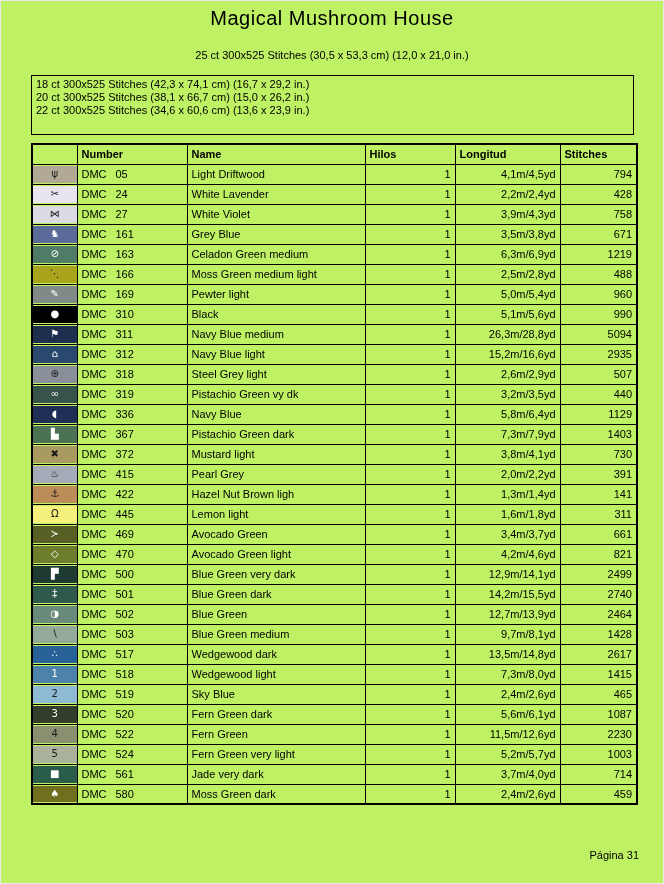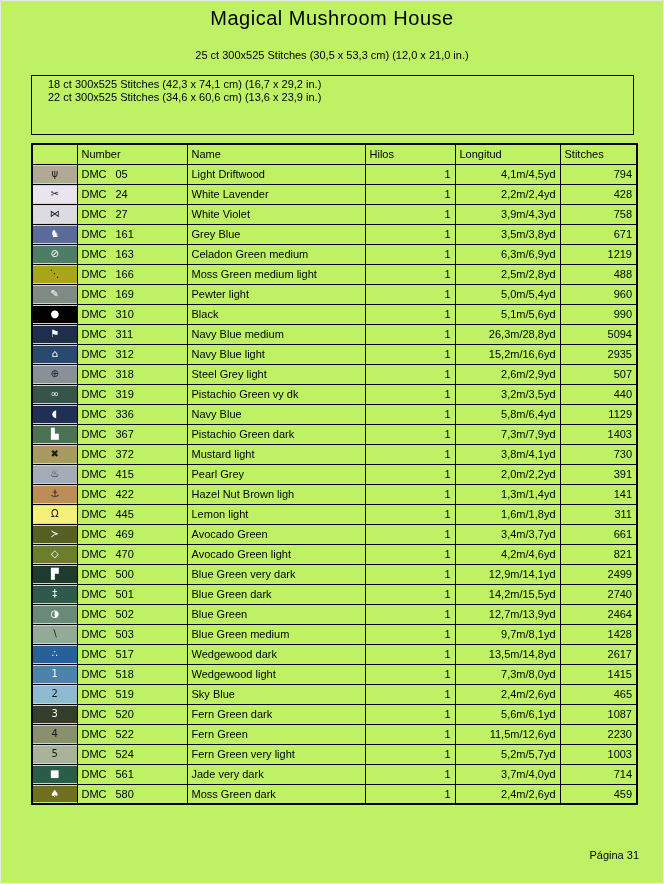--- a/index.html
+++ b/index.html
@@ -10,33 +10,33 @@
   }
   .title{
     position:absolute;top:6px;left:0;width:100%;text-align:center;
     font-size:20px;font-weight:400;letter-spacing:0.5px;
   }
   .subtitle{
     position:absolute;top:48px;left:0;width:100%;text-align:center;font-size:11px;
   }
   .info-box{
     position:absolute;left:30px;top:74px;width:603px;height:60px;
-    border:1px solid #000;box-sizing:border-box;padding:2px 16px;
+    border:1px solid #000;box-sizing:border-box;padding:2px 4px;
     font-size:11px;line-height:13px;
   }
   .info-box div{white-space:nowrap;}
   table.floss{
     position:absolute;left:30px;top:142px;border-collapse:collapse;
     table-layout:fixed;border:2px solid #000;
   }
   table.floss th, table.floss td{
     border:1px solid #000;height:20px;font-size:11px;padding:0 4px;
     overflow:hidden;white-space:nowrap;box-sizing:border-box;
   }
-  table.floss th{font-weight:normal;text-align:left;}
+  table.floss th{font-weight:bold;text-align:left;}
   td.sym{padding:0;position:relative;}
   .swatch{
     position:absolute;left:0;right:0;top:1px;bottom:1px;
     display:flex;align-items:center;justify-content:center;
   }
   .glyph{font-size:10px;line-height:10px;font-family:"DejaVu Sans",sans-serif;}
   .glyph.dark{color:#1a1a1a;}
   .glyph.light{color:#ffffff;}
   td.num .brand{display:inline-block;width:34px;}
   td.num .code{display:inline-block;width:34px;text-align:left;}
@@ -48,20 +48,21 @@
 </style>
 </head>
 <body>
 
 <div class="page">
   <div class="title">Magical Mushroom House</div>
   <div class="subtitle">25 ct 300x525 Stitches (30,5 x 53,3 cm) (12,0 x 21,0 in.)</div>
 
   <div class="info-box">
     <div>18 ct 300x525 Stitches (42,3 x 74,1 cm) (16,7 x 29,2 in.)</div>
+    <div>20 ct 300x525 Stitches (38,1 x 66,7 cm) (15,0 x 26,2 in.)</div>
     <div>22 ct 300x525 Stitches (34,6 x 60,6 cm) (13,6 x 23,9 in.)</div>
   </div>
 
   <table class="floss">
     <colgroup>
       <col style="width:45px">
         <col style="width:110px">
         <col style="width:178px">
       <col style="width:90px">
         <col style="width:105px">

